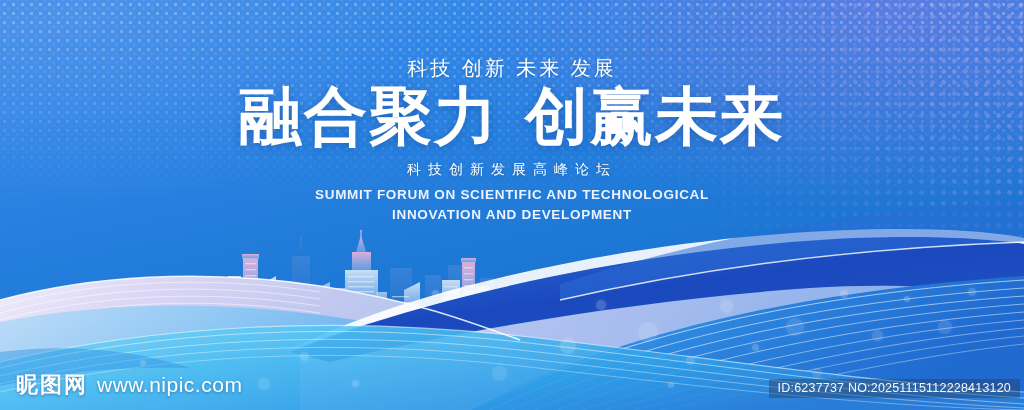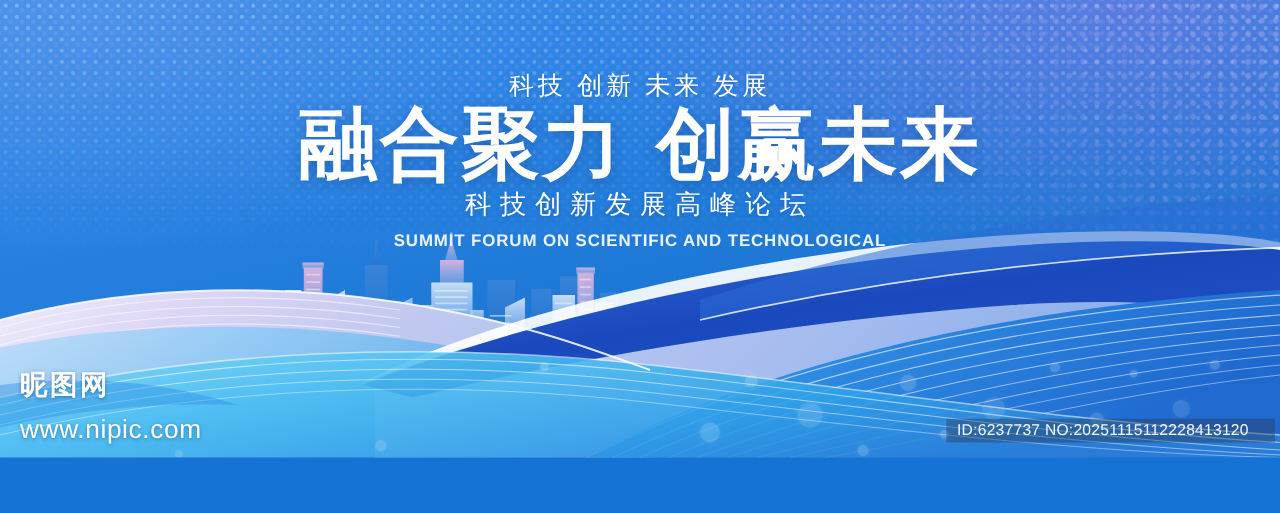--- a/index.html
+++ b/index.html
@@ -1,21 +1,21 @@
 <!DOCTYPE html>
 <html><head>
 <meta charset="utf-8">
 <style>
   * { margin:0; padding:0; box-sizing:border-box; }
   html,body { width:1024px; height:410px; overflow:hidden; background:#1473d4; }
   body { font-family:"Liberation Sans","DejaVu Sans",sans-serif; }
 
   #poster {
     position:relative;
-    width:1024px; height:366px;
+    width:1024px; height:410px;
     overflow:hidden;
     background:
       radial-gradient(ellipse 620px 300px at 88% 2%, rgba(128,120,225,0.55) 0%, rgba(128,120,225,0.0) 70%),
       radial-gradient(ellipse 520px 260px at 6% 4%, rgba(90,150,235,0.55) 0%, rgba(90,150,235,0.0) 72%),
       linear-gradient(168deg, #3d8fe8 0%, #2f86e6 22%, #1f7ad8 52%, #1a72cf 74%, #1a6fcb 100%);
   }
 
   
   .halftone {
     position:absolute; left:0; top:0; width:1024px; height:240px;
@@ -46,21 +46,22 @@
     text-shadow:0 1px 3px rgba(10,60,130,0.35);
   }
   .maintitle {
     margin-top:1px;
     font-size:63px; line-height:66px; font-weight:bold; color:#ffffff;
     letter-spacing:2px;
     text-shadow:0 2px 10px rgba(12,60,135,0.40);
   }
   .maintitle .gap { display:inline-block; width:26px; }
   .subcn {
-    font-size:21px; letter-spacing:7px; color:#ffffff; font-weight:400;
+    margin-top:12px;
+    font-size:14px; letter-spacing:7px; color:#ffffff; font-weight:400;
     text-shadow:0 1px 4px rgba(10,60,130,0.35);
   }
   .suben {
     margin-top:6px; font-size:13.5px; line-height:20px; letter-spacing:0.7px;
     color:#eaf3ff; font-weight:bold;
   }
 
   
   .skyline { position:absolute; left:0; bottom:0; width:1024px; height:410px; z-index:10; }
 
@@ -74,29 +75,28 @@
     background:rgba(255,255,255,0.42);
     box-shadow:0 0 6px rgba(255,255,255,0.25);
   }
 
   
   .watermark {
     position:absolute; left:16px; bottom:10px; z-index:60;
     display:flex; align-items:baseline; gap:9px;
     color:#ffffff;
     text-shadow:0 1px 3px rgba(20,60,120,0.5);
-    flex-direction:column;
   }
   .wm-cn { font-size:22px; font-weight:bold; letter-spacing:2px; }
   .wm-url { font-size:21px; font-weight:normal; letter-spacing:0.5px; }
 
   .idbar {
     position:absolute; right:4px; bottom:12px; z-index:60;
     background:rgba(40,60,90,0.42);
-    padding:2px 21px 3px 9px;
+    padding:2px 9px 3px 9px;
     color:#f2f7ff; font-size:12.5px; letter-spacing:0.2px;
     white-space:nowrap;
   }
 </style>
 </head>
 <body>
 
 <div id="poster">
 
   <div class="halftone"></div>
@@ -328,20 +328,21 @@
   </div>
 
   <div class="textblock">
     <div class="eyebrow">科技  创新  未来  发展</div>
     <div class="maintitle">
       <span>融合聚力</span><span class="gap"></span><span>创赢未来</span>
     </div>
     <div class="subcn">科技创新发展高峰论坛</div>
     <div class="suben">
       <div>SUMMIT FORUM ON SCIENTIFIC AND TECHNOLOGICAL</div>
+      <div>INNOVATION AND DEVELOPMENT</div>
     </div>
   </div>
 
   <div class="watermark">
     <span class="wm-cn">昵图网</span>
     <span class="wm-url">www.nipic.com</span>
   </div>
 
   <div class="idbar">ID:6237737 NO:20251115112228413120</div>
 

